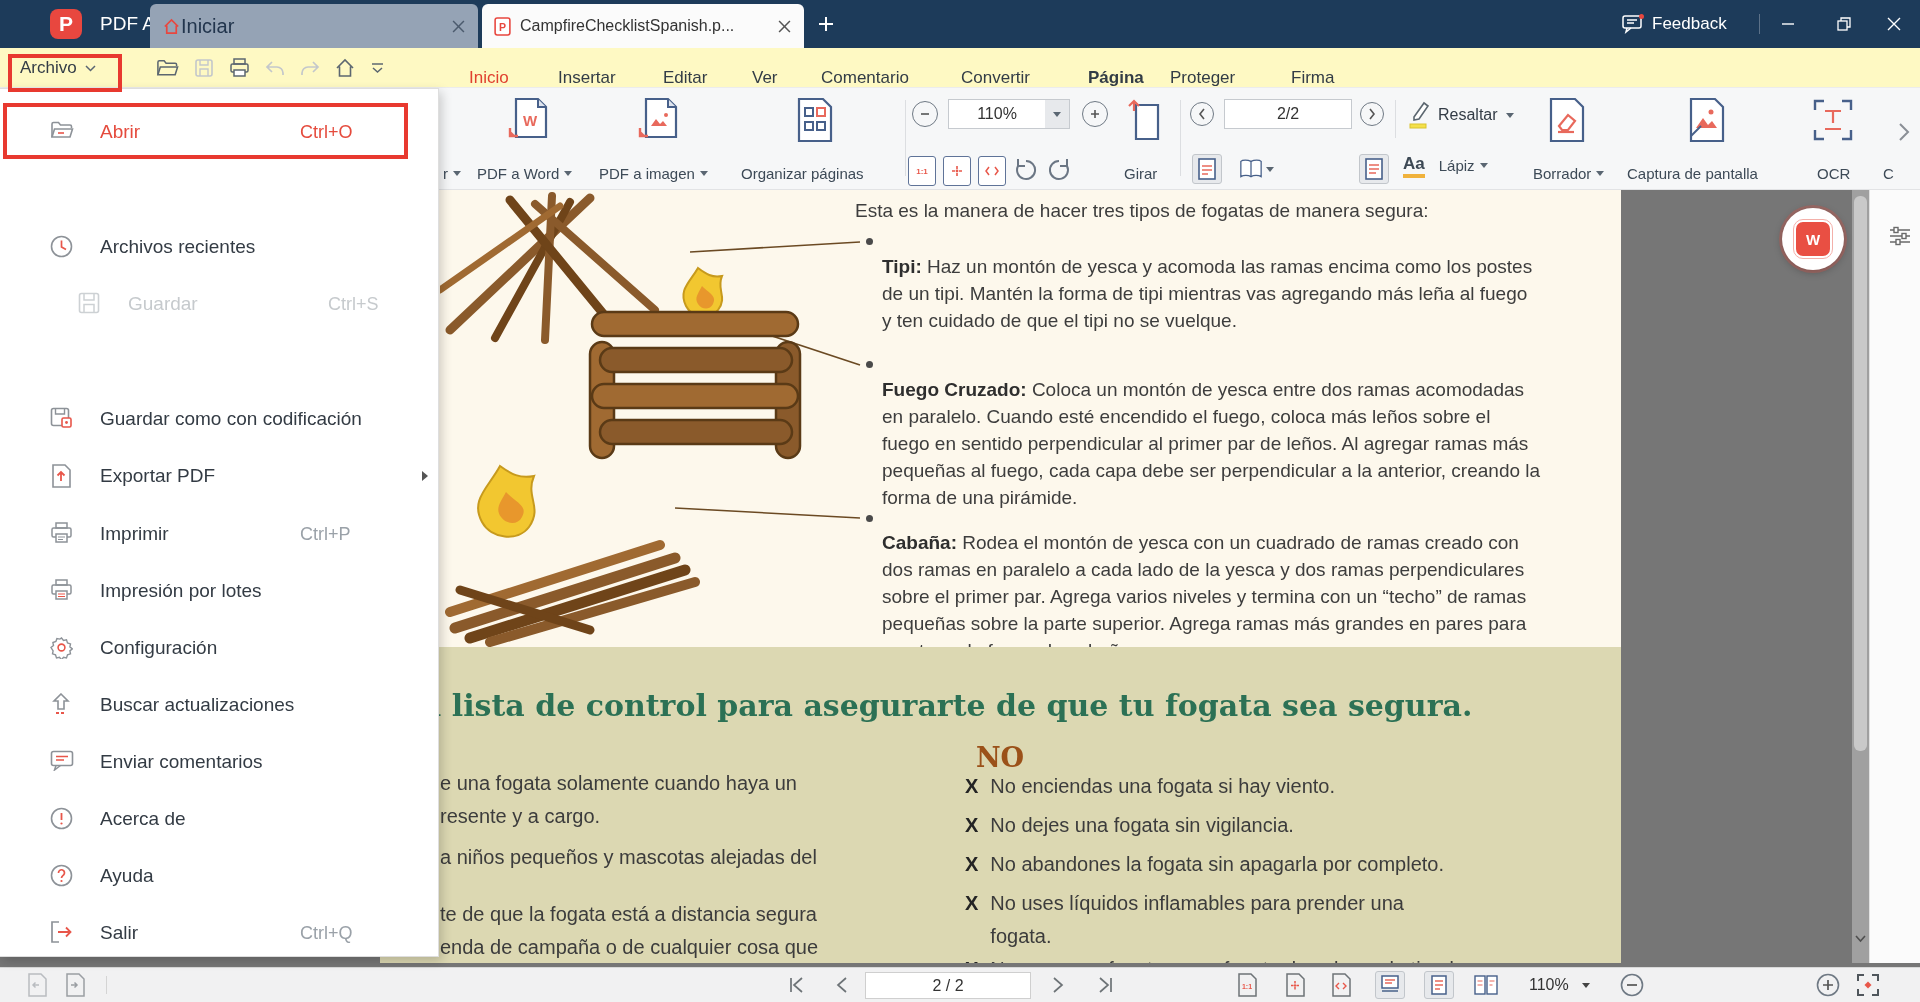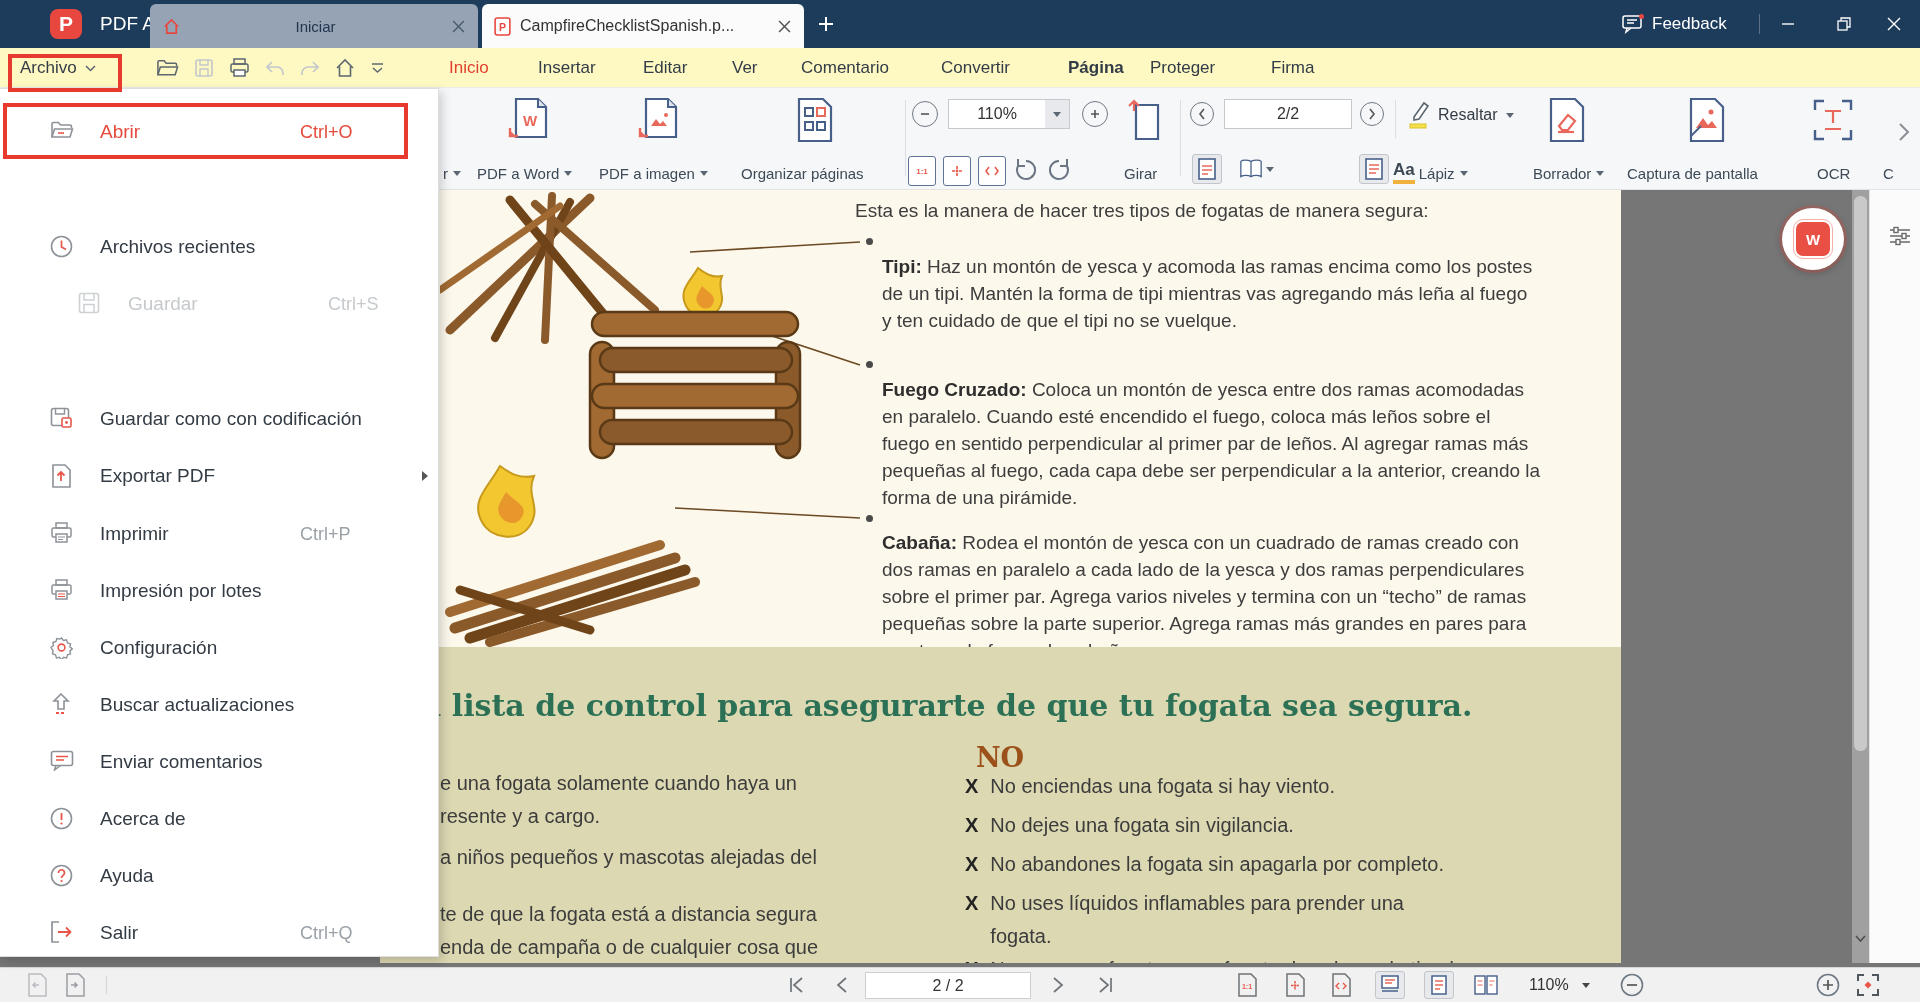--- a/index.html
+++ b/index.html
@@ -10,39 +10,39 @@
 
   
   .titlebar{position:absolute;left:0;top:0;width:1920px;height:48px;background:#1d3b5a;}
   .logo{position:absolute;left:50px;top:9px;width:32px;height:30px;background:#e8473f;
         border-radius:8px;color:#fff;font-weight:bold;font-size:21px;
         display:flex;align-items:center;justify-content:center;}
   .appname{position:absolute;left:100px;top:0;height:48px;display:flex;align-items:center;
            color:#fff;font-size:19px;}
   .tab1{position:absolute;left:150px;top:4px;width:328px;height:44px;background:#95a3b5;
         border-radius:6px 6px 0 0;display:flex;align-items:center;padding:0 12px;}
-  .tab1 .t{flex:1;text-align:center;color:#22354d;font-size:15px;}
+  .tab1 .t{flex:1;text-align:left;color:#22354d;font-size:20px;}
   .tab2{position:absolute;left:482px;top:4px;width:322px;height:44px;background:#fbfbfb;
         border-radius:6px 6px 0 0;display:flex;align-items:center;padding:0 12px;gap:9px;}
   .tab2 .t{flex:1;color:#333;font-size:16px;white-space:nowrap;overflow:hidden;}
   .tabx{width:16px;height:16px;display:flex;align-items:center;justify-content:center;}
   .newtab{position:absolute;left:816px;top:14px;width:20px;height:20px;}
   .fb{position:absolute;left:1622px;top:0;height:48px;display:flex;align-items:center;gap:8px;
       color:#fff;font-size:17px;}
   .tsep{position:absolute;left:1759px;top:14px;width:1px;height:20px;background:#5c7188;}
   .winbtn{position:absolute;top:0;width:44px;height:48px;display:flex;align-items:center;justify-content:center;}
 
   
   .menurow{position:absolute;left:0;top:48px;width:1920px;height:40px;background:#fef9c3;
            border-bottom:1px solid #ececec;}
   .archivo{position:absolute;left:20px;top:0;height:40px;display:flex;align-items:center;gap:8px;
            color:#333c46;font-size:17px;}
   .qat{position:absolute;left:156px;top:0;height:40px;display:flex;align-items:center;gap:15px;}
-  .navtab{position:absolute;top:0;height:40px;display:flex;align-items:center;
-          color:#323c46;font-size:17px;}
+  .navtab{position:absolute;top:0;height:40px;display:flex;align-items:flex-end;
+          color:#323c46;font-size:17px;margin-left:20px;}
   .navtab.active{color:#e0402f;}
   .redline{position:absolute;left:445px;top:84px;width:48px;height:3px;background:#e0402f;}
   .searchpill{position:absolute;left:1342px;top:54px;width:192px;height:28px;background:#edeff2;
               border-radius:14px;display:flex;align-items:center;padding:0 10px;gap:7px;}
   .searchpill input{border:none;background:transparent;outline:none;font-size:15px;color:#555;
                     font-family:"Liberation Sans",sans-serif;width:150px;}
   .searchpill input::placeholder{color:#99a1a9;}
   .buy{position:absolute;left:1610px;top:52px;width:188px;height:31px;border:1.5px solid #e8473f;
        border-radius:16px;display:flex;align-items:center;justify-content:center;gap:8px;
        color:#e8473f;font-size:17px;background:#fff;}
@@ -449,21 +449,21 @@
     <div class="abs" style="left:1406px;top:12px;display:flex;align-items:center;gap:8px;">
       <span>
           <svg width="24" height="30" viewBox="0 0 24 30">
             <path d="M8 17L18 3l4 3-9 13-5 1z" fill="#fff" stroke="#5c6770" stroke-width="1.6"></path>
             <rect x="4" y="24" width="16" height="4" fill="#f4e04a" stroke="#d9c42f"></rect>
           </svg>
         </span>
       <span style="font-size:16px;color:#333c46;">Resaltar</span>
       <span class="caret"></span>
     </div>
-    <div class="abs" style="left:1359px;top:66px;display:flex;gap:4px;align-items:flex-end;">
+    <div class="abs" style="left:1359px;top:66px;display:flex;gap:14px;align-items:flex-start;">
       <span class="viewbox">
           <svg width="18" height="22" viewBox="0 0 18 22">
             <rect x="1" y="1" width="16" height="20" fill="#fff" stroke="#47608a" stroke-width="1.6"></rect>
             <path d="M4 7h10M4 11h10M4 15h7" stroke="#e8695c" stroke-width="1.4"></path>
           </svg>
         </span>
       <span class="aa">Aa</span>
       <span class="rlabel" style="position:static;">
           <span>Lápiz</span>
           <span class="caret"></span>

